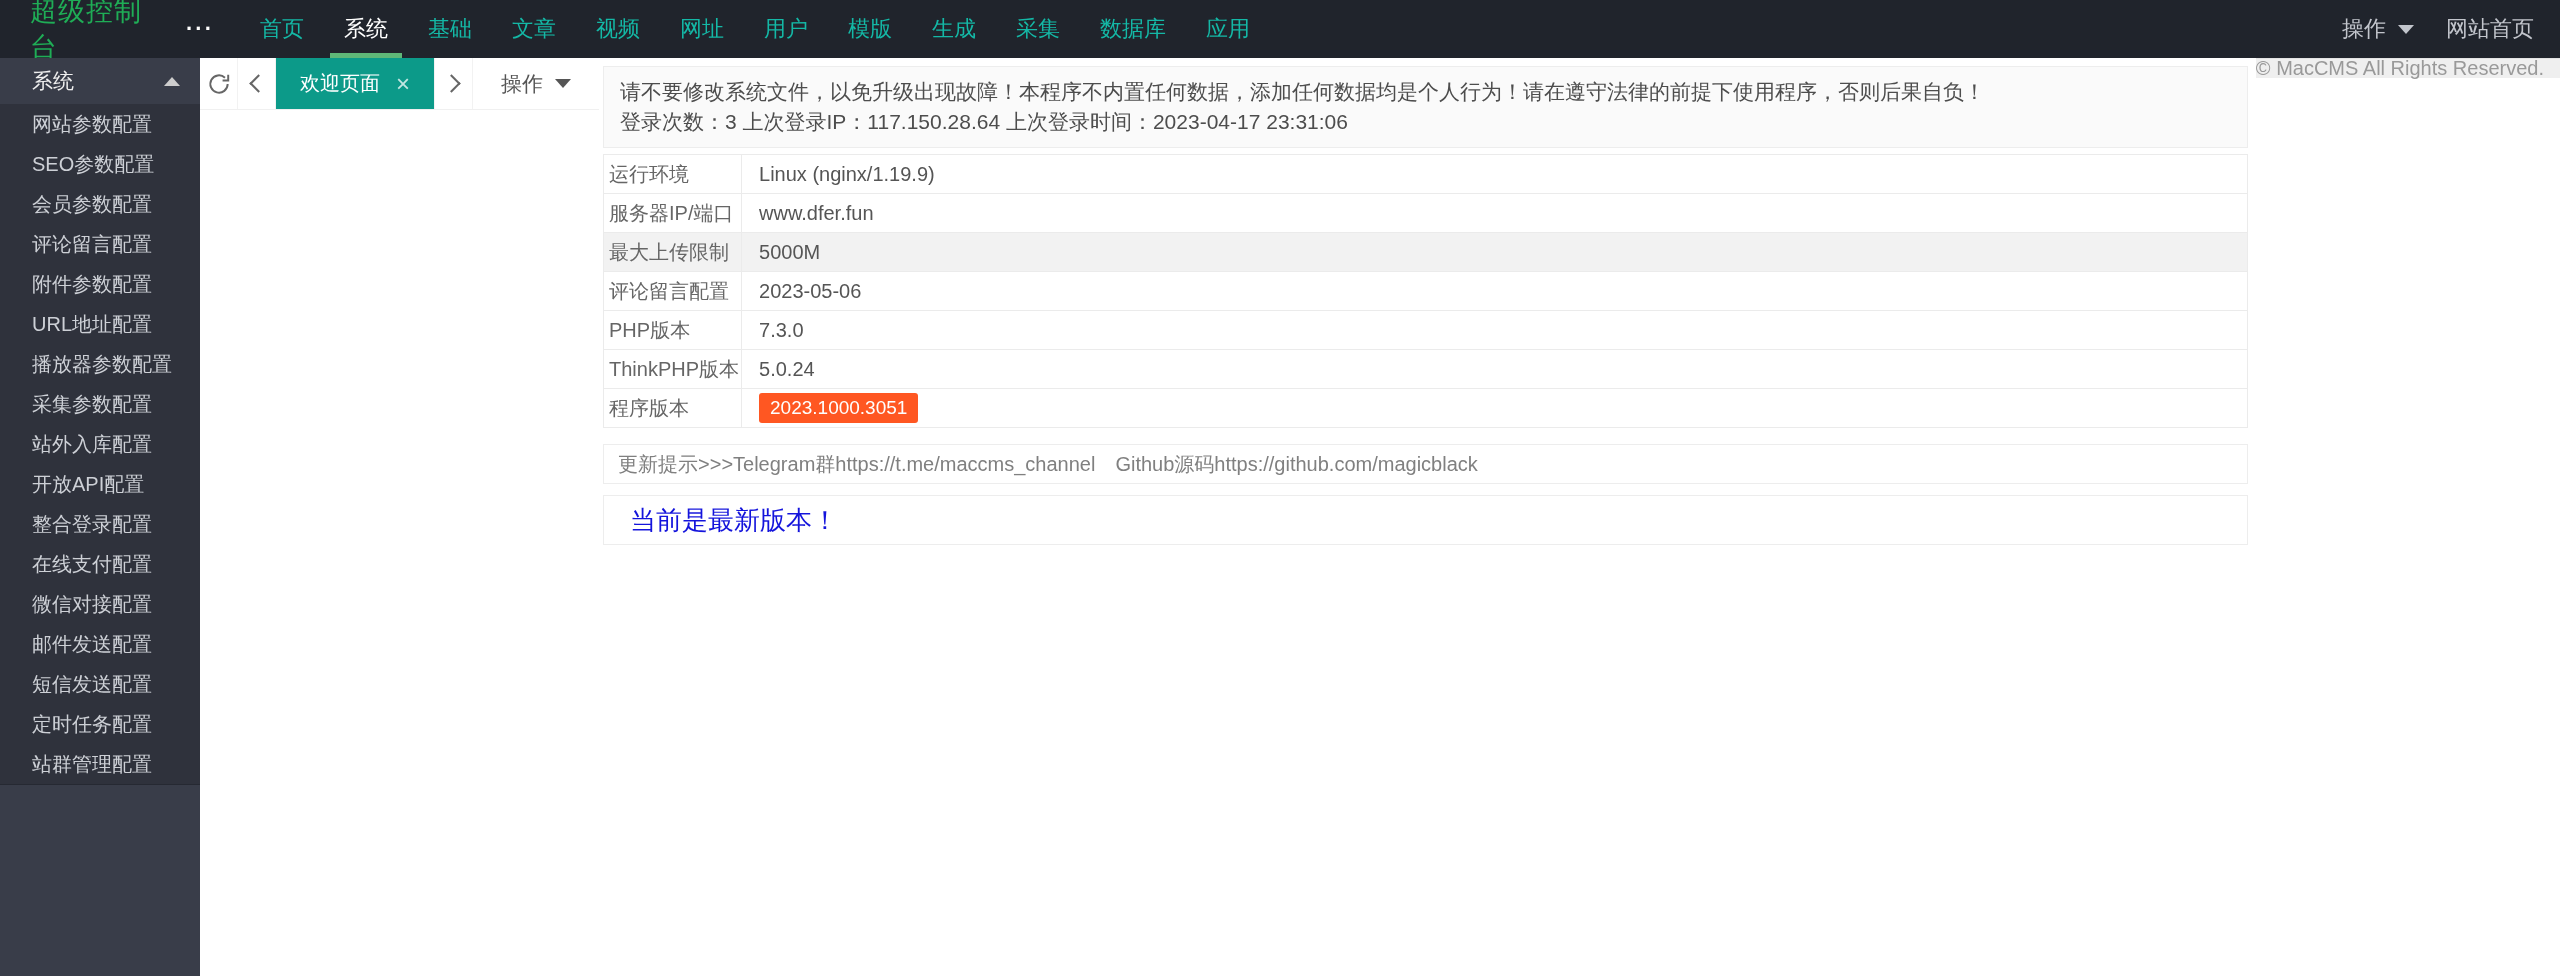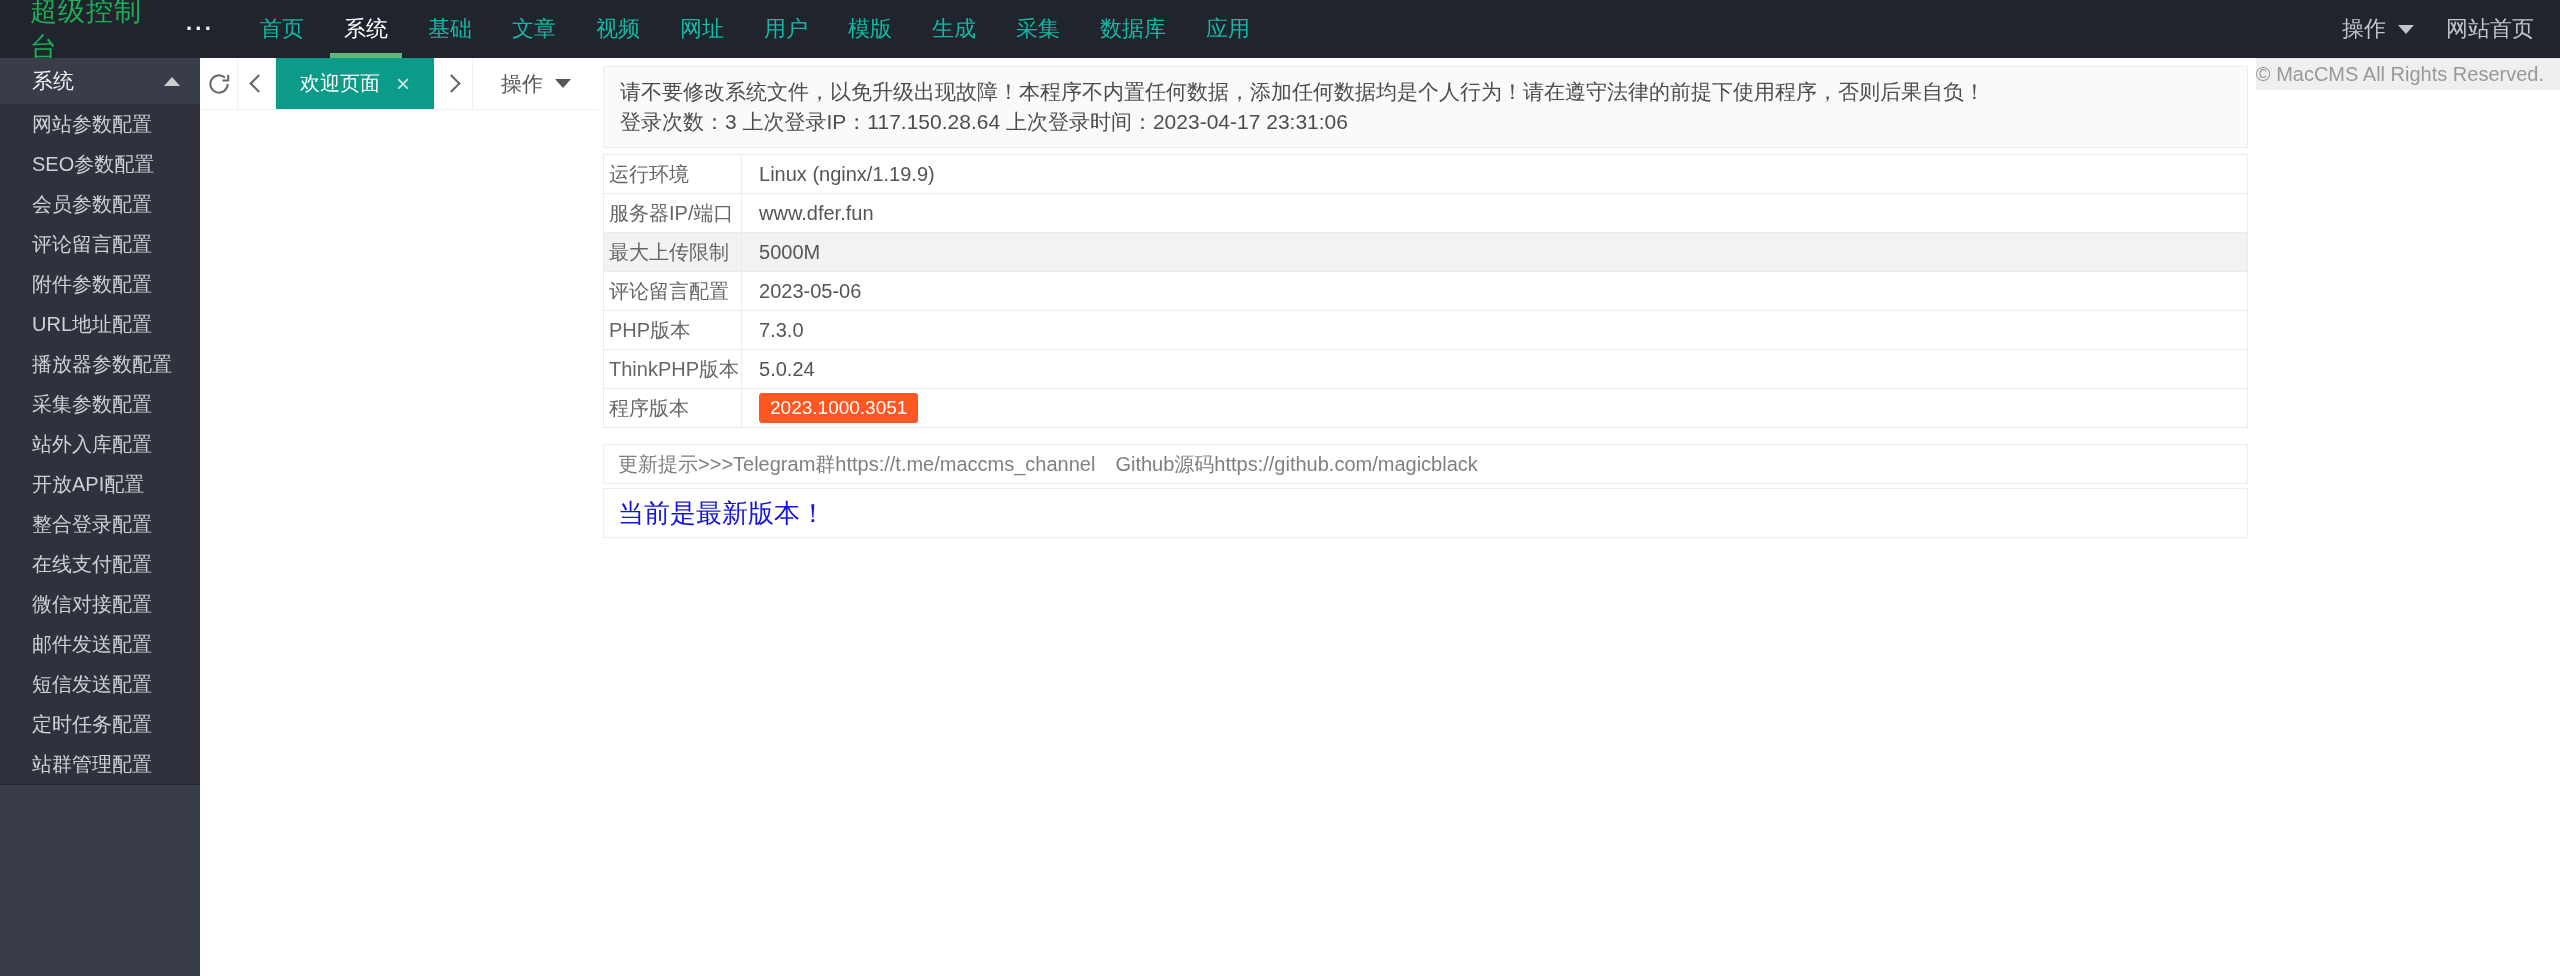--- a/index.html
+++ b/index.html
@@ -53,25 +53,25 @@
   
   .content { flex:1; padding:8px 8px 0 4px; overflow:hidden; background:#fff; }
   .notice { border:1px solid #EDEDED; background:#FAFAFA; padding:10px 16px; font-size:21px; color:#4D4D4D; line-height:30px; }
   .info-table { width:100%; border-collapse:collapse; margin-top:6px; font-size:20px; table-layout:fixed; }
   .info-table td { border:1px solid #EBEBEB; height:39px; padding:0; }
   .info-table td.lbl { width:138px; padding-left:5px; color:#666; }
   .info-table td.val { padding-left:17px; color:#555; }
   .info-table tr.hl  { background:#F2F2F2; }
   .badge { display:inline-block; background:#FF5722; color:#fff; font-size:19px; padding:4px 11px; border-radius:3px; }
   .tip-box { margin-top:16px; border:1px solid #EDEDED; padding:7px 14px; font-size:20px; color:#808080; line-height:24px; }
-  .ver-box { margin-top:4px; border:1px solid #EDEDED; padding:9px 14px; }
+  .ver-box { margin-top:11px; border:1px solid #EDEDED; padding:9px 26px; }
   .ver-text { color:#1414DC; font-size:26px; line-height:30px; }
 
   
-  .footer { height:32px; flex-shrink:0; background:#EFEFEF; border-top:1px solid #E2E2E2; display:flex; align-items:center; justify-content:flex-end; padding-right:16px; color:#999; font-size:20px; }
+  .footer { height:20px; flex-shrink:0; background:#EFEFEF; border-top:1px solid #E2E2E2; display:flex; align-items:center; justify-content:flex-end; padding-right:16px; color:#999; font-size:20px; }
 
   
   .refresh-svg { display:block; }
 </style>
 </head>
 <body>
 
 <div class="app">
 
   <div class="navbar">

